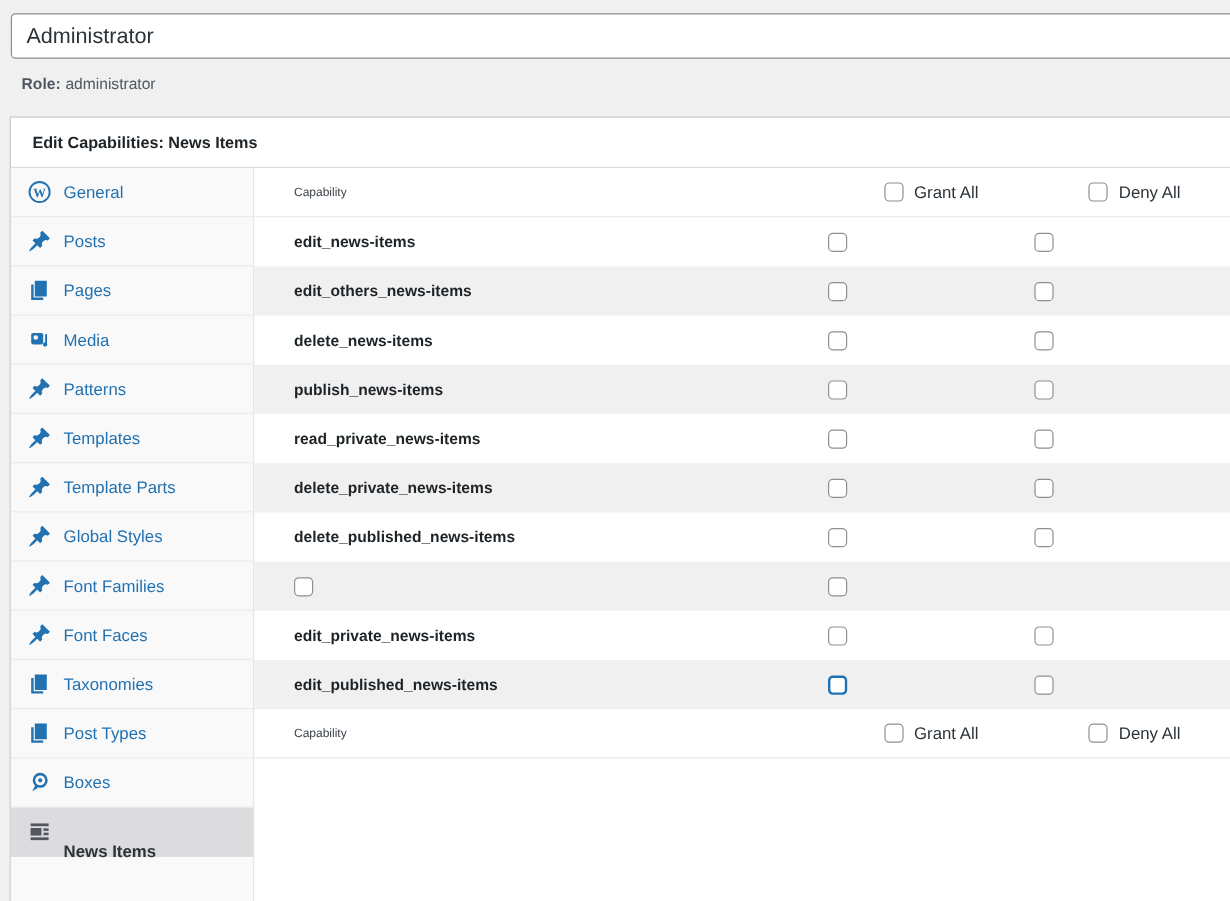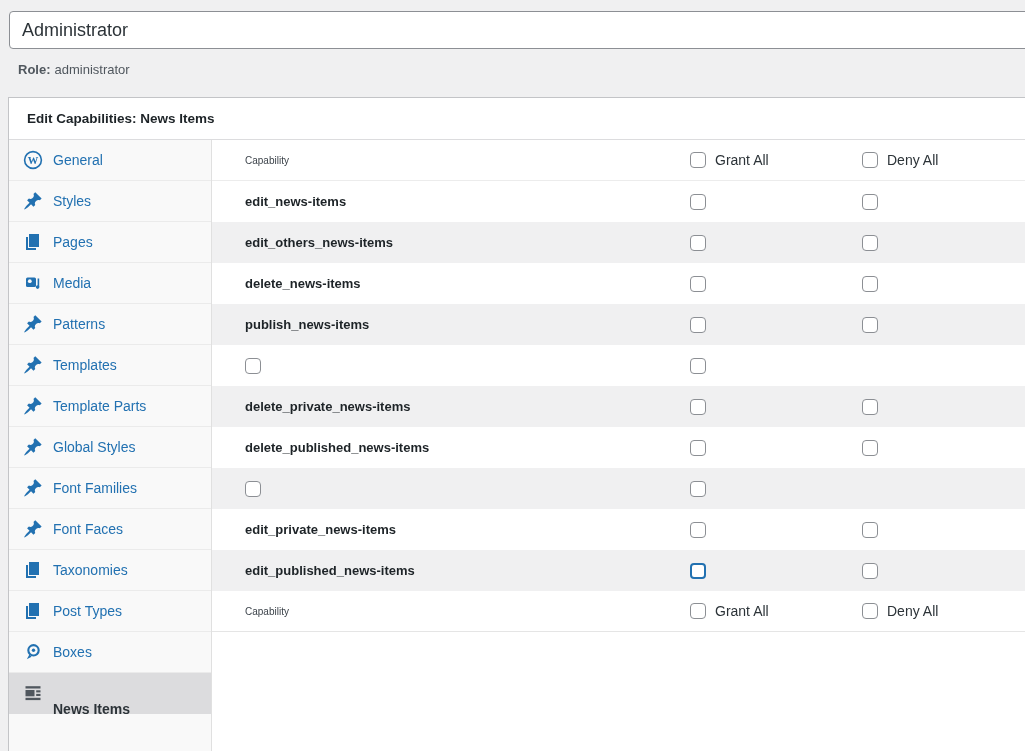--- a/index.html
+++ b/index.html
@@ -59,21 +59,21 @@
   .trow {
     height:41px; box-sizing:border-box;
     display:grid; grid-template-columns:445px 172px auto;
     align-items:center; padding-left:33px;
   }
   .trow.alt { background:#f0f0f1; }
   .trow.head { border-bottom:1px solid #ececec; }
   .trow.foot { border-bottom:1px solid #e5e5e5; }
   .cap-name { font-size:13px; font-weight:700; color:#1d2327; }
   .col-label { font-size:10px; color:#3c434a; }
-  .cb-group { display:flex; align-items:center; gap:9px; }
+  .cb-group { display:flex; align-items:center; gap:9px;justify-content:center; }
   .cb {
     width:16px; height:16px; box-sizing:border-box; flex:none;
     border:1px solid #8c8f94; border-radius:4px; background:#fff; cursor:pointer;
   }
   .cb.focused { border:2px solid #2271b1; }
   .cb-label { font-size:14px; color:#2c3338; }
 </style>
 </head>
 <body>
 
@@ -95,21 +95,21 @@
             </svg>
           </span>
           <span class="label">General</span>
         </div>
         <div class="tab">
           <span class="icon">
             <svg viewBox="0 0 20 20">
               <path fill="currentColor" d="M10.44 3.02l1.82-1.82 6.36 6.35-1.83 1.82c-1.05-.68-2.48-.57-3.41.36l-.75.75c-.92.93-1.04 2.35-.35 3.41l-1.83 1.82-2.41-2.41-2.8 2.79c-.42.42-3.38 2.71-3.8 2.29s1.86-3.39 2.28-3.81l2.79-2.79L4.1 9.36l1.83-1.82c1.05.69 2.48.57 3.4-.36l.75-.75c.93-.92 1.05-2.35.36-3.41z"></path>
             </svg>
           </span>
-          <span class="label">Styles</span>
+          <span class="label">Posts</span>
         </div>
         <div class="tab">
           <span class="icon">
             <svg viewBox="0 0 20 20">
               <path fill="currentColor" d="M6 15V2h10v13H6zM5 16h8v2H3V5h2v11z"></path>
             </svg>
           </span>
           <span class="label">Pages</span>
         </div>
         <div class="tab">
@@ -236,20 +236,21 @@
           <span class="cap-name">delete_news-items</span>
           <span class="cb"></span>
           <span class="cb"></span>
         </div>
         <div class="trow alt">
           <span class="cap-name">publish_news-items</span>
           <span class="cb"></span>
           <span class="cb"></span>
         </div>
         <div class="trow">
+          <span class="cap-name">read_private_news-items</span>
           <span class="cb"></span>
           <span class="cb"></span>
         </div>
         <div class="trow alt">
           <span class="cap-name">delete_private_news-items</span>
           <span class="cb"></span>
           <span class="cb"></span>
         </div>
         <div class="trow">
           <span class="cap-name">delete_published_news-items</span>

